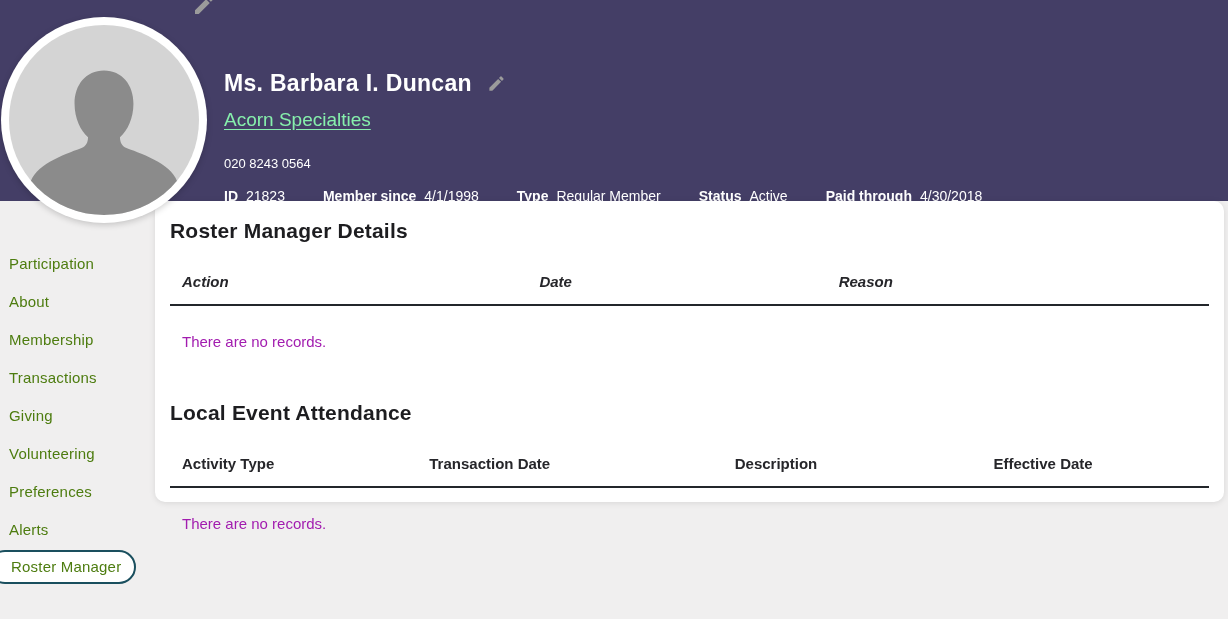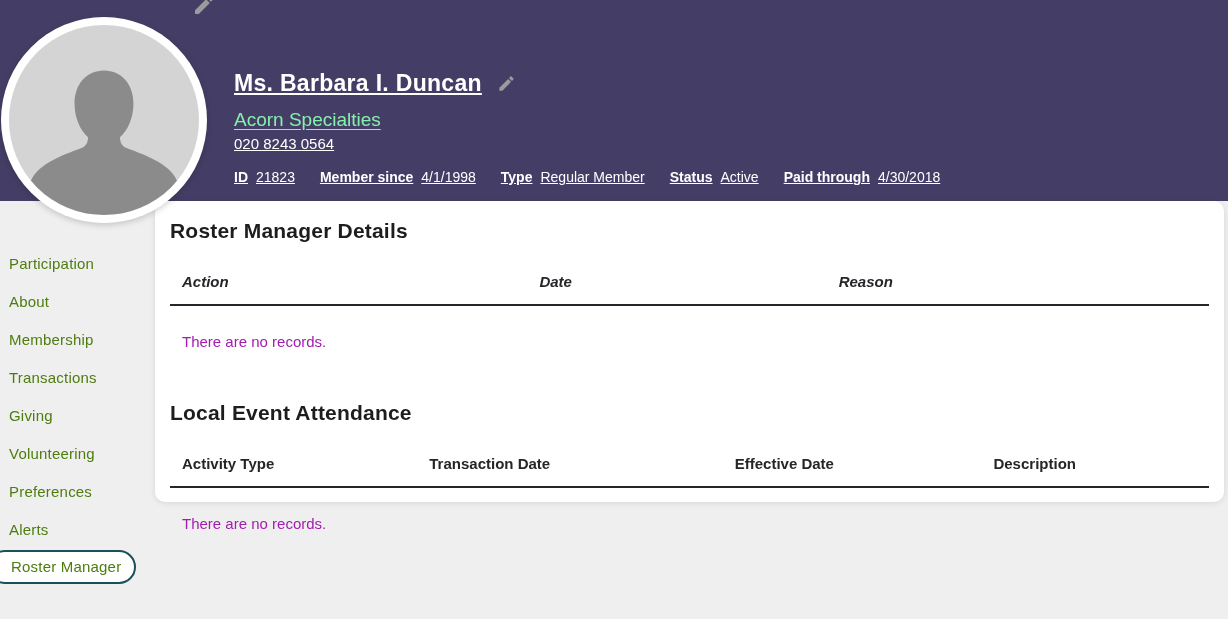--- a/index.html
+++ b/index.html
@@ -26,30 +26,30 @@
     position:absolute; left:8px; top:8px; right:8px; bottom:8px;
     border-radius:50%; background:#d4d4d4; overflow:hidden;
   }
   .avatar svg { display:block; width:100%; height:100%; }
   .avatar-edit {
     position:absolute; left:192px; top:-7px; width:24px; height:24px;
     color:#9b9b9b; cursor:pointer; z-index:4;
   }
   .avatar-edit svg, .name-edit svg { display:block; width:100%; height:100%; fill:currentColor; }
 
-  .profile { position:absolute; left:234px; top:0; color:#ffffff;text-decoration:underline; }
+  .profile { position:absolute; left:224px; top:0; color:#ffffff; }
   .name-row { margin-top:70px; display:flex; align-items:center; gap:15px; }
   .member-name { font-size:23px; font-weight:600; letter-spacing:.3px; }
   .name-edit { width:19px; height:19px; color:#9b9b9b; cursor:pointer; }
   .company-link {
     display:inline-block; margin-top:12px; font-size:19px; color:#86efac;
     text-decoration:underline; text-underline-offset:3px; cursor:pointer;
   }
-  .phone { margin-top:4px; font-size:15px; }
-  .meta-row { margin-top:17px; display:flex; align-items:center; gap:25px; font-size:14px; }
+  .phone { margin-top:25px; font-size:13px; }
+  .meta-row { margin-top:17px; display:flex; align-items:center; gap:38px; font-size:14px; }
   .meta-pair { display:flex; align-items:center; gap:8px; white-space:nowrap; }
   .meta-label { font-weight:700; }
 
   
   .page-body { position:relative; width:100%; height:418px; }
   .nav { position:absolute; left:0; top:44px; width:155px; z-index:2; }
   .nav-item {
     padding:7px 0 7px 9px; font-size:15px; color:#4d7c0f;
     letter-spacing:.2px; cursor:pointer; width:max-content;
     line-height:24px;
@@ -163,20 +163,20 @@
         <div class="th">Reason</div>
       </div>
       <div class="empty-text">There are no records.</div>
     </div>
 
     <div class="section-2">
       <h2 class="section-title">Local Event Attendance</h2>
       <div class="thead cols4">
         <div class="th">Activity Type</div>
         <div class="th">Transaction Date</div>
+        <div class="th">Description</div>
         <div class="th">Effective Date</div>
-        <div class="th">Description</div>
       </div>
       <div class="empty-text">There are no records.</div>
     </div>
 
   </div>
 </div>
 
 </body></html>

